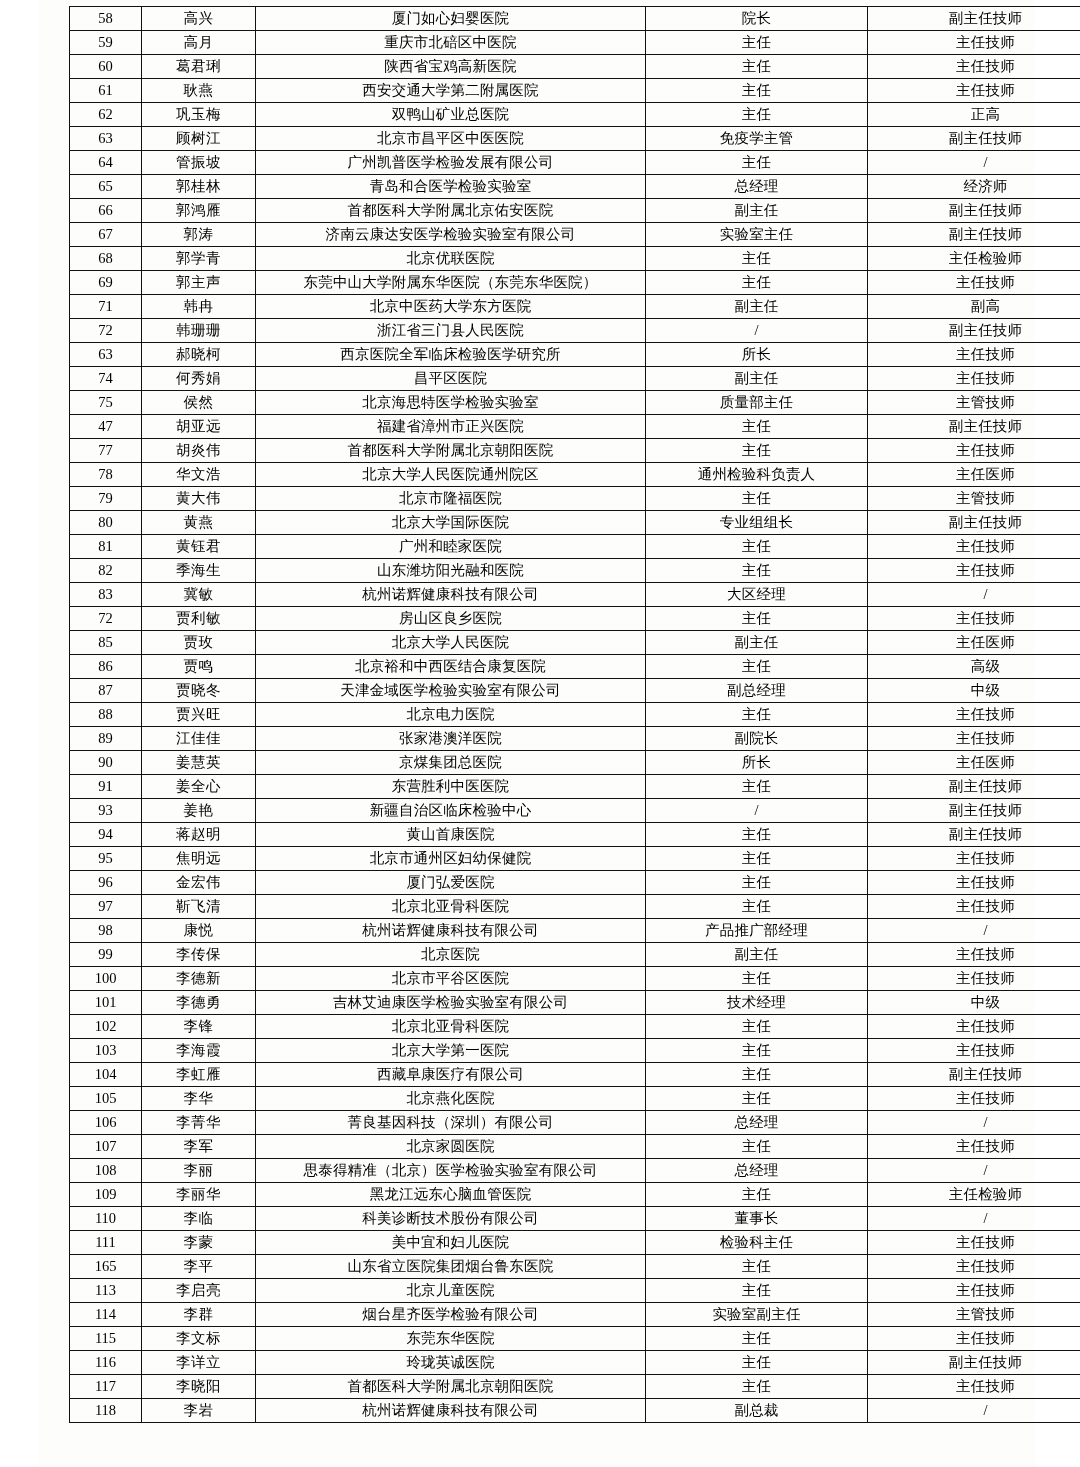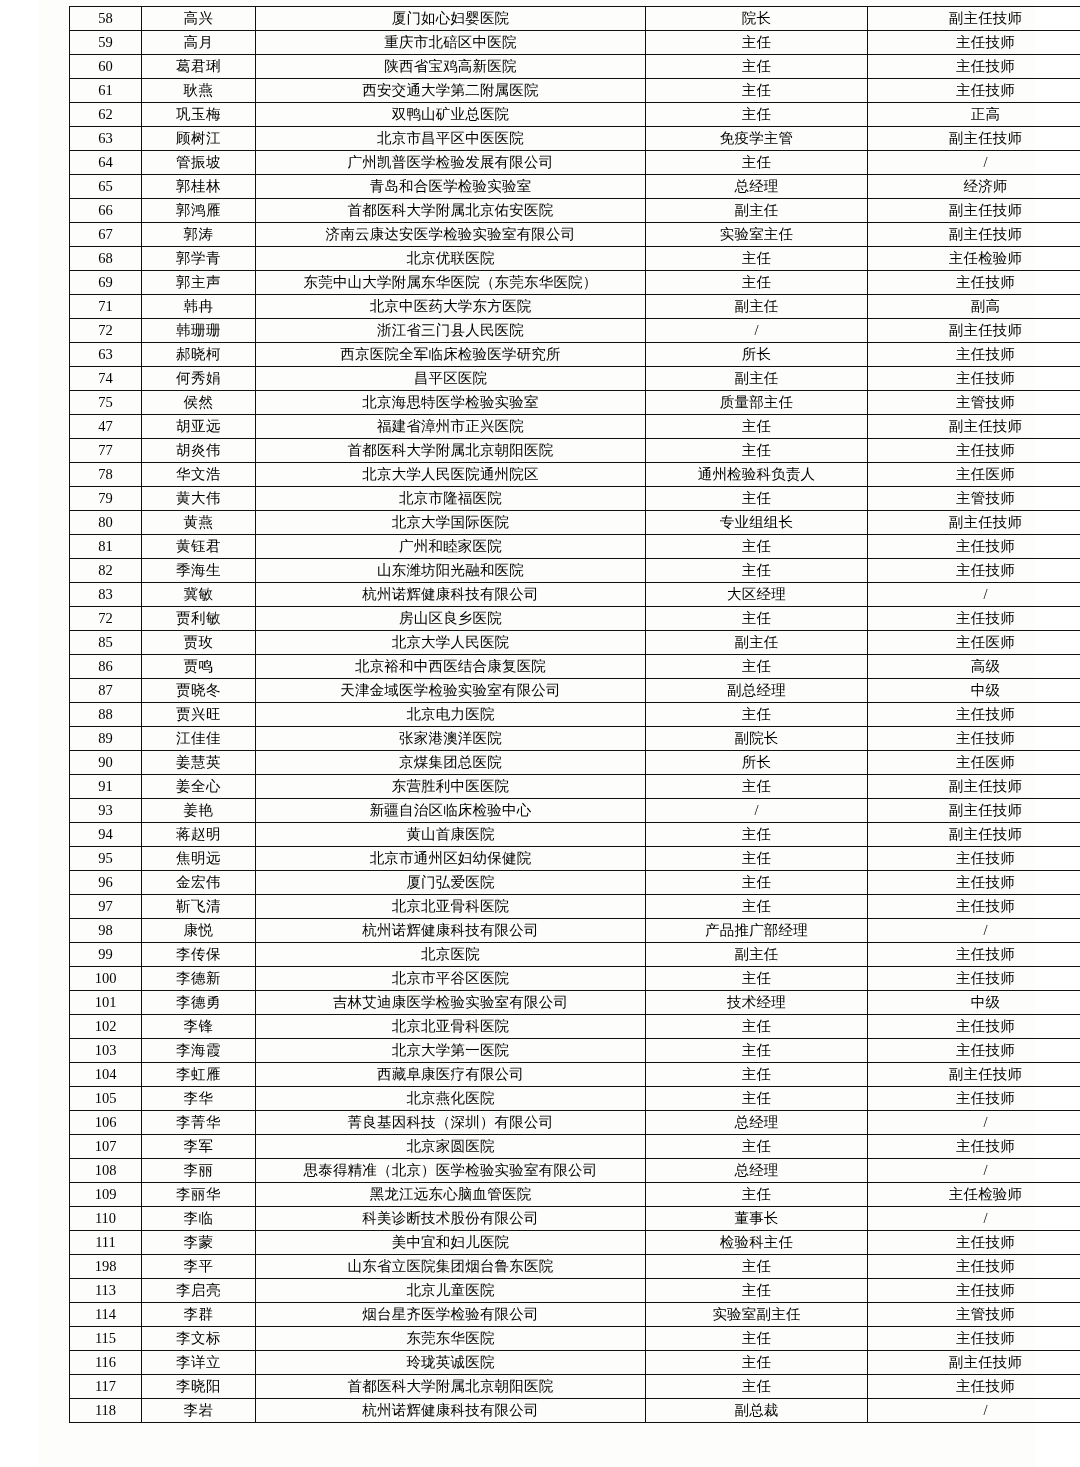--- a/index.html
+++ b/index.html
@@ -423,21 +423,21 @@
           <td class="title">/</td>
         </tr>
         <tr>
           <td class="no">111</td>
           <td class="name">李蒙</td>
           <td class="org">美中宜和妇儿医院</td>
           <td class="post">检验科主任</td>
           <td class="title">主任技师</td>
         </tr>
         <tr>
-          <td class="no">198</td>
+          <td class="no">165</td>
           <td class="name">李平</td>
           <td class="org">山东省立医院集团烟台鲁东医院</td>
           <td class="post">主任</td>
           <td class="title">主任技师</td>
         </tr>
         <tr>
           <td class="no">113</td>
           <td class="name">李启亮</td>
           <td class="org">北京儿童医院</td>
           <td class="post">主任</td>

